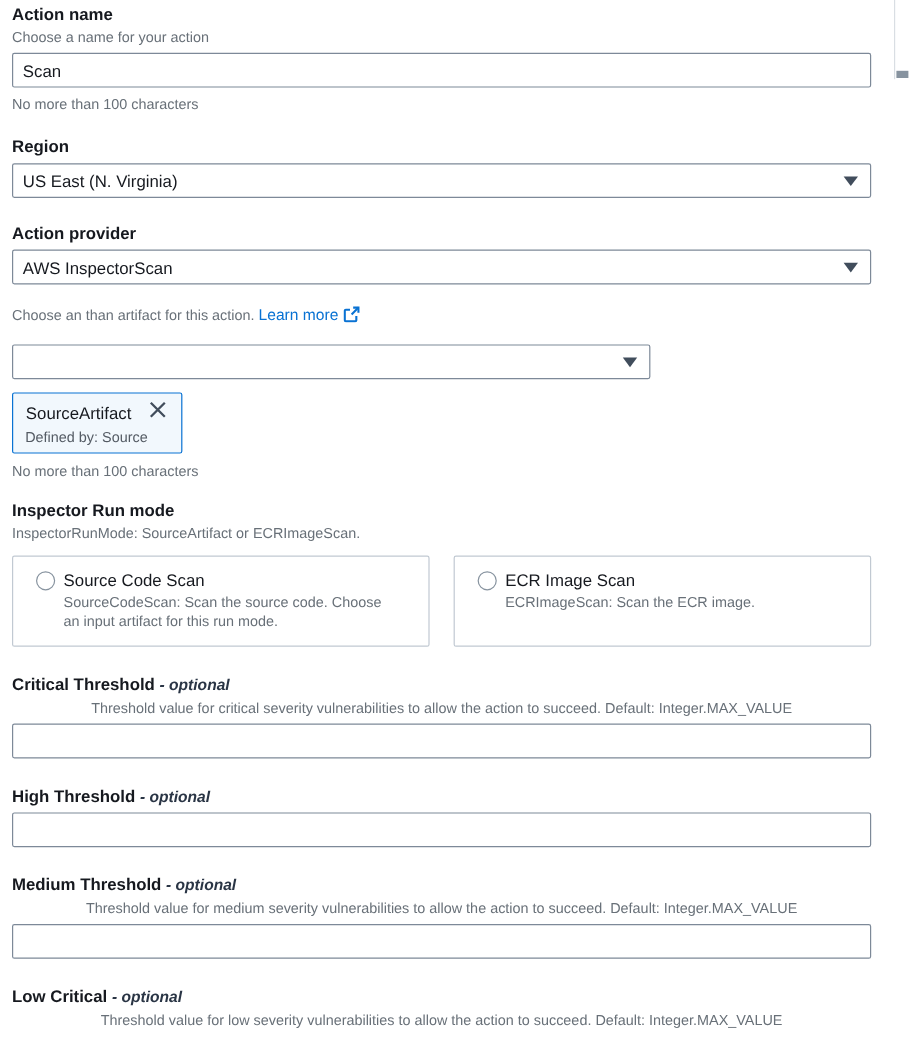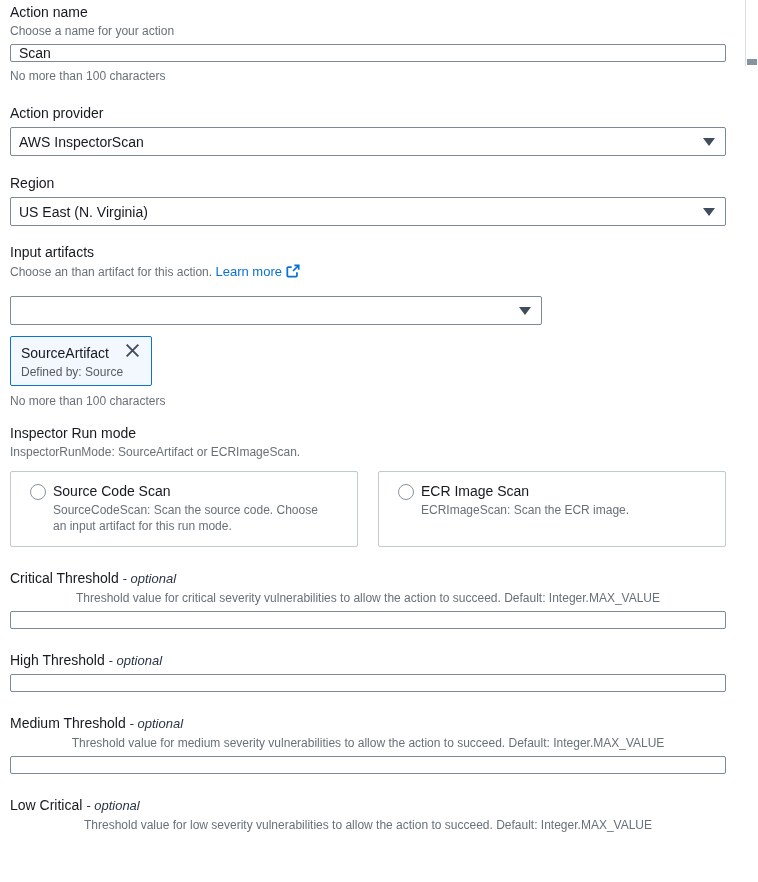--- a/index.html
+++ b/index.html
@@ -11,21 +11,21 @@
     position: relative;
     overflow: hidden;
   }
   .form { padding: 4px 0 0 10px; width: 726px; }
 
   .group { margin-top: 0; }
   .field-label {
     font-size: 14px;
     line-height: 17px;
     color: #16191f;
-    font-weight: 400;
+    font-weight: 700;
   }
   .field-label .optional {
     font-style: italic;
     font-size: 13px;
     color: #2a3545;
   }
   .field-desc {
     font-size: 12px;
     line-height: 15px;
     color: #687078;
@@ -33,21 +33,21 @@
   }
   .constraint {
     font-size: 12px;
     line-height: 15px;
     color: #687078;
   }
 
   .text-input {
     display: block;
     width: 716px;
-    height: 18px;
+    height: 29px;
     border: 1px solid #7d8998;
     border-radius: 2px;
     padding: 0 8px;
     font-size: 14px;
     color: #16191f;
     font-family: "Liberation Sans", "DejaVu Sans", sans-serif;
     background: #fff;
     outline: none;
   }
 
@@ -79,21 +79,21 @@
 
   .token {
     display: inline-block;
     margin-top: 11px;
     border: 1px solid #0972d3;
     background: #f2f8fd;
     border-radius: 2px;
     padding: 5px 10px 6px 10px;
     min-width: 142px;
   }
-  .token-top { display: flex; align-items: center; justify-content: space-between; gap: 14px; }
+  .token-top { display: flex; align-items: center; justify-content: center; gap: 14px; }
   .token-label { font-size: 14px; color: #16191f; }
   .token-sub { font-size: 12px; color: #545b64; margin-top: 2px; }
   .dismiss { cursor: pointer; display: inline-flex; align-items: center; }
 
   .tiles {
     margin-top: 11px;
     display: grid;
     grid-template-columns: 348px 348px;
     column-gap: 20px;
   }
@@ -150,38 +150,37 @@
 
 <div class="form">
 
   <div class="group g-name">
     <div class="field-label">Action name</div>
     <div class="field-desc">Choose a name for your action</div>
     <input class="text-input" type="text" value="Scan" style="">
     <div class="constraint">No more than 100 characters</div>
   </div>
 
+  <div class="group g-region">
+    <div class="field-label">Region</div>
+    <div class="select">
+      <span>US East (N. Virginia)</span>
+      <span class="caret-down"></span>
+    </div>
+  </div>
+
   <div class="group g-provider">
     <div class="field-label">Action provider</div>
     <div class="select">
       <span>AWS InspectorScan</span>
       <span class="caret-down"></span>
     </div>
   </div>
 
-  <div class="group g-region">
-    <div class="field-label">Region</div>
-    <div class="select">
-      <span>US East (N. Virginia)</span>
-      <span class="caret-down"></span>
-    </div>
-  </div>
-
   <div class="group g-artifacts">
-    <div class="field-label">Input artifacts</div>
     <div class="field-desc">
       <span>Choose an than artifact for this action.</span>
       <a class="link" href="#"><span>Learn more</span><span class="ext-icon"><svg width="14" height="14" viewBox="0 0 16 16" fill="none">
               <path d="M12.5 9.5v4a1 1 0 0 1-1 1h-9a1 1 0 0 1-1-1v-9a1 1 0 0 1 1-1h4" stroke="#0972d3" stroke-width="2"></path>
               <path d="M9.5 1.5h5v5" stroke="#0972d3" stroke-width="2"></path>
               <path d="M14.5 1.5 8 8" stroke="#0972d3" stroke-width="2"></path>
             </svg></span></a>
     </div>
     <div class="select narrow">
       <span></span>

